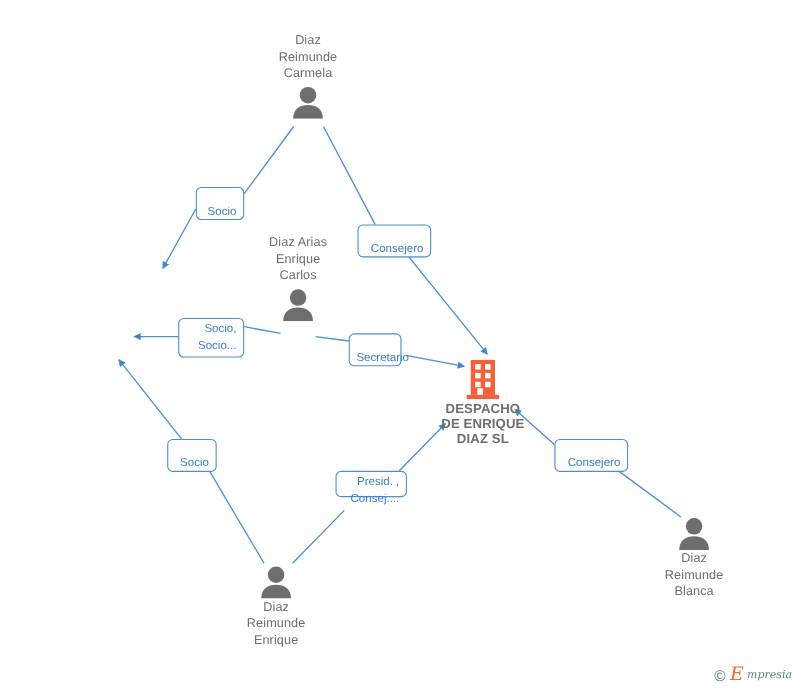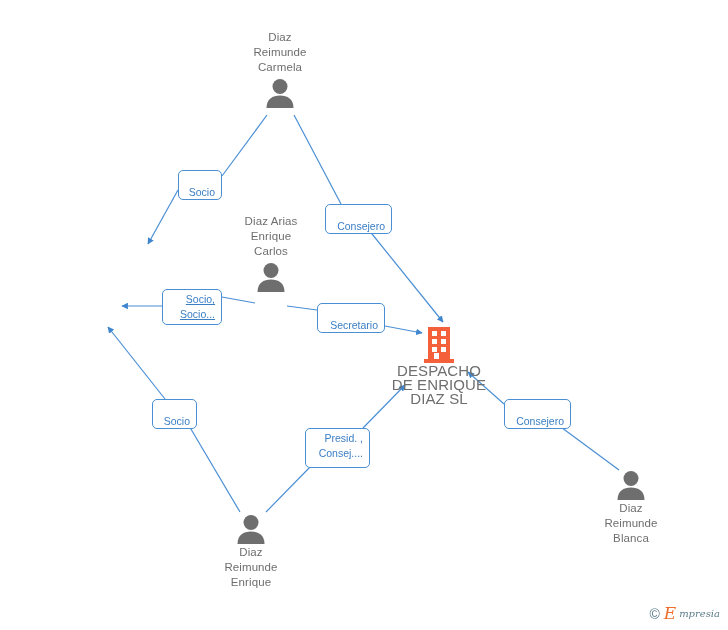--- a/index.html
+++ b/index.html
@@ -37,22 +37,22 @@
   }
   .node .node-label {
     font-size: 11.5px;
     line-height: 15px;
     color: #6e6e6e;
     text-align: center;
     white-space: pre-line;
     letter-spacing: 0.1px;
   }
   .node.company .node-label {
-    font-weight: normal;
-    font-size: 15px;
+    font-weight: bold;
+    font-size: 12px;
     line-height: 14px;
     color: #6e6e6e;
   }
   .node.company.gray .node-label {
     font-weight: normal;
     font-size: 11.5px;
     line-height: 15px;
   }
   .node .icon-wrap {
     display: block;
@@ -211,28 +211,28 @@
     </span>
     <div class="node-label">Diaz
 Reimunde
 Enrique</div>
   </div>
 
   <div class="badge" style="left:178px; top:170px; width:44px; height:20px;">Socio</div>
 
   <div class="badge" style="left:325px; top:204px; width:67px; height:20px;">Consejero</div>
 
-  <div class="badge" style="left:162px; top:289px; width:60px; height:36px; line-height:15px; padding-top:2px;text-decoration:underline;">Socio,
+  <div class="badge" style="left:162px; top:289px; width:60px; height:36px; line-height:15px; padding-top:2px;">Socio,
 Socio...</div>
 
-  <div class="badge" style="left:317px; top:303px; width:68px; height:20px;">Secretario</div>
+  <div class="badge" style="left:317px; top:303px; width:48px; height:20px;">Secretario</div>
 
   <div class="badge" style="left:152px; top:399px; width:45px; height:20px;">Socio</div>
 
-  <div class="badge" style="left:305px; top:428px; width:65px; height:40px; line-height:15px; padding-top:2px;">Presid. ,
+  <div class="badge" style="left:305px; top:428px; width:65px; height:24px; line-height:15px; padding-top:2px;">Presid. ,
 Consej....</div>
 
   <div class="badge" style="left:504px; top:399px; width:67px; height:20px;">Consejero</div>
 
   <div id="watermark">
     <span class="copy">©</span>
     <span class="mark-e">E</span>
     <span class="mark-rest">mpresia</span>
   </div>
 

